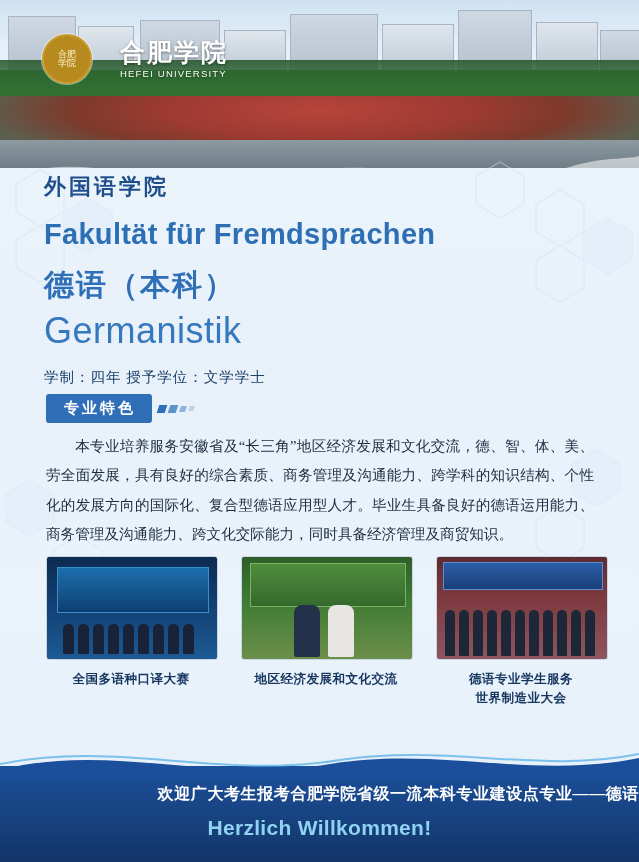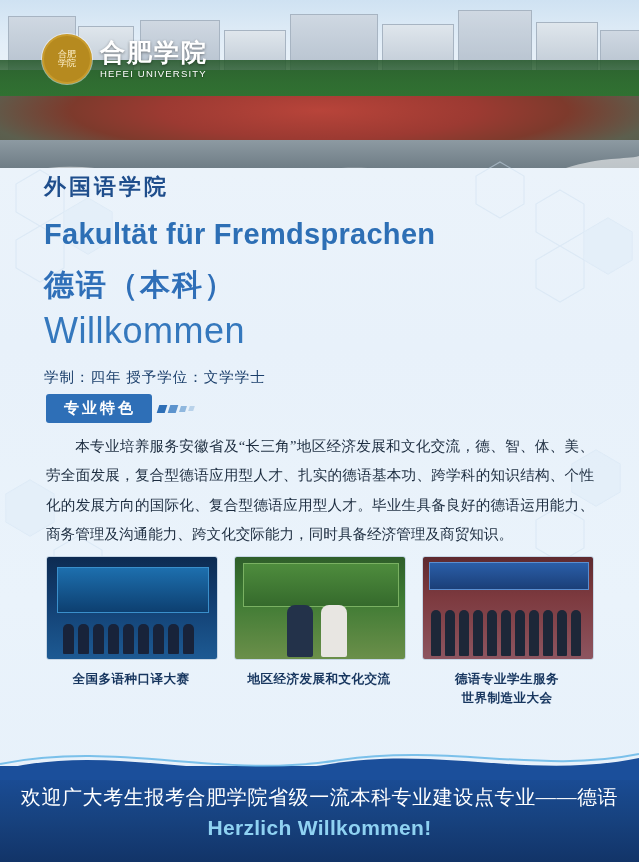--- a/index.html
+++ b/index.html
@@ -78,21 +78,21 @@
   .logo-seal {
     width: 46px; height: 46px; border-radius: 50%;
     background: #b68a1f;
     border: 2px solid #c89b2c;
     display:flex; align-items:center; justify-content:center;
     color:#fff3cf; font-size: 9px; line-height:1.05; text-align:right;
     font-family: "Liberation Serif", serif;
     box-shadow: 0 0 0 1px rgba(255,255,255,.5);
   }
   .logo-text {
-    display:flex; flex-direction:column; justify-content:center;
+    display:flex; flex-direction:column; justify-content:center;margin-left:20px;
   }
   .logo-cn {
     font-family: "Liberation Serif", serif;
     font-size: 25px;
     font-weight: 700;
     color: #ffffff;
     letter-spacing: 2px;
     text-shadow: 0 1px 3px rgba(0,0,0,.45);
     line-height: 1;
   }
@@ -196,21 +196,21 @@
     text-indent: 2em;
     z-index: 5;
   }
 
   
   .cards {
     position: absolute;
     left: 46px; top: 556px;
     width: 512px;
     display: flex;
-    gap: 18px;
+    gap: 25px;
     z-index: 5;
   }
   .card { width: 170px; }
   .card-img {
     width: 170px; height: 102px;
     border-radius: 3px;
     overflow: hidden;
     position: relative;
     border: 1px solid #c6d6e5;
   }
@@ -246,24 +246,24 @@
     left: 0; bottom: 0;
     width: 639px; height: 96px;
     background: linear-gradient(180deg,#1b4f9b 0%, #17427f 55%, #123468 100%);
     z-index: 6;
   }
   .bottom-wave {
     position:absolute; left:0; top:-26px; width:639px; height:40px;
   }
   .bottom-cn {
     position:absolute; left:0; top:18px; width:639px;
-    text-align:center;
-    font-family: "Liberation Serif", serif;
-    font-size: 20px;
-    font-weight: 400;
+    text-align:right;
+    font-family: "Liberation Serif", serif;
+    font-size: 16px;
+    font-weight: 700;
     color: #ffffff;
     letter-spacing: .6px;
   }
   .bottom-de {
     position:absolute; left:0; top:50px; width:639px;
     text-align:center;
     font-size: 21px;
     font-weight: 700;
     color: #8fd2f2;
     letter-spacing: .3px;
@@ -326,35 +326,35 @@
     <div class="logo-text">
       <div class="logo-cn">合肥学院</div>
       <div class="logo-en">HEFEI UNIVERSITY</div>
     </div>
   </div>
 
   <div class="titles">
     <div class="t-cn-small">外国语学院</div>
     <div class="t-de">Fakultät für Fremdsprachen</div>
     <div class="t-major-cn">德语（本科）</div>
-    <div class="t-major-de">Willkommen</div>
+    <div class="t-major-de">Germanistik</div>
     <div class="t-sub">学制：四年  授予学位：文学学士</div>
   </div>
 
   <div class="section-head">
     <div class="sh-pill">专业特色</div>
     <div class="sh-dots">
       <i></i>
         <i></i>
         <i></i>
         <i></i>
     </div>
   </div>
 
-  <div class="body-text">本专业培养服务安徽省及“长三角”地区经济发展和文化交流，德、智、体、美、劳全面发展，复合型德语应用型人才、扎实的德语基本功、跨学科的知识结构、个性化的发展方向的国际化、复合型德语应用型人才。毕业生具备良好的德语运用能力、商务管理及沟通能力、跨文化交际能力，同时具备经济管理及商贸知识。</div>
+  <div class="body-text">本专业培养服务安徽省及“长三角”地区经济发展和文化交流，德、智、体、美、劳全面发展，具有良好的综合素质、商务管理及沟通能力、跨学科的知识结构、个性化的发展方向的国际化、复合型德语应用型人才。毕业生具备良好的德语运用能力、商务管理及沟通能力、跨文化交际能力，同时具备经济管理及商贸知识。</div>
 
   <div class="cards">
 
     <div class="card">
       <div class="card-img c1">
         <div class="screen"></div>
         <div class="people">
           <span class="p" style="left:0"></span>
             <span class="p" style="left:15px"></span>
           <span class="p" style="left:30px"></span>

